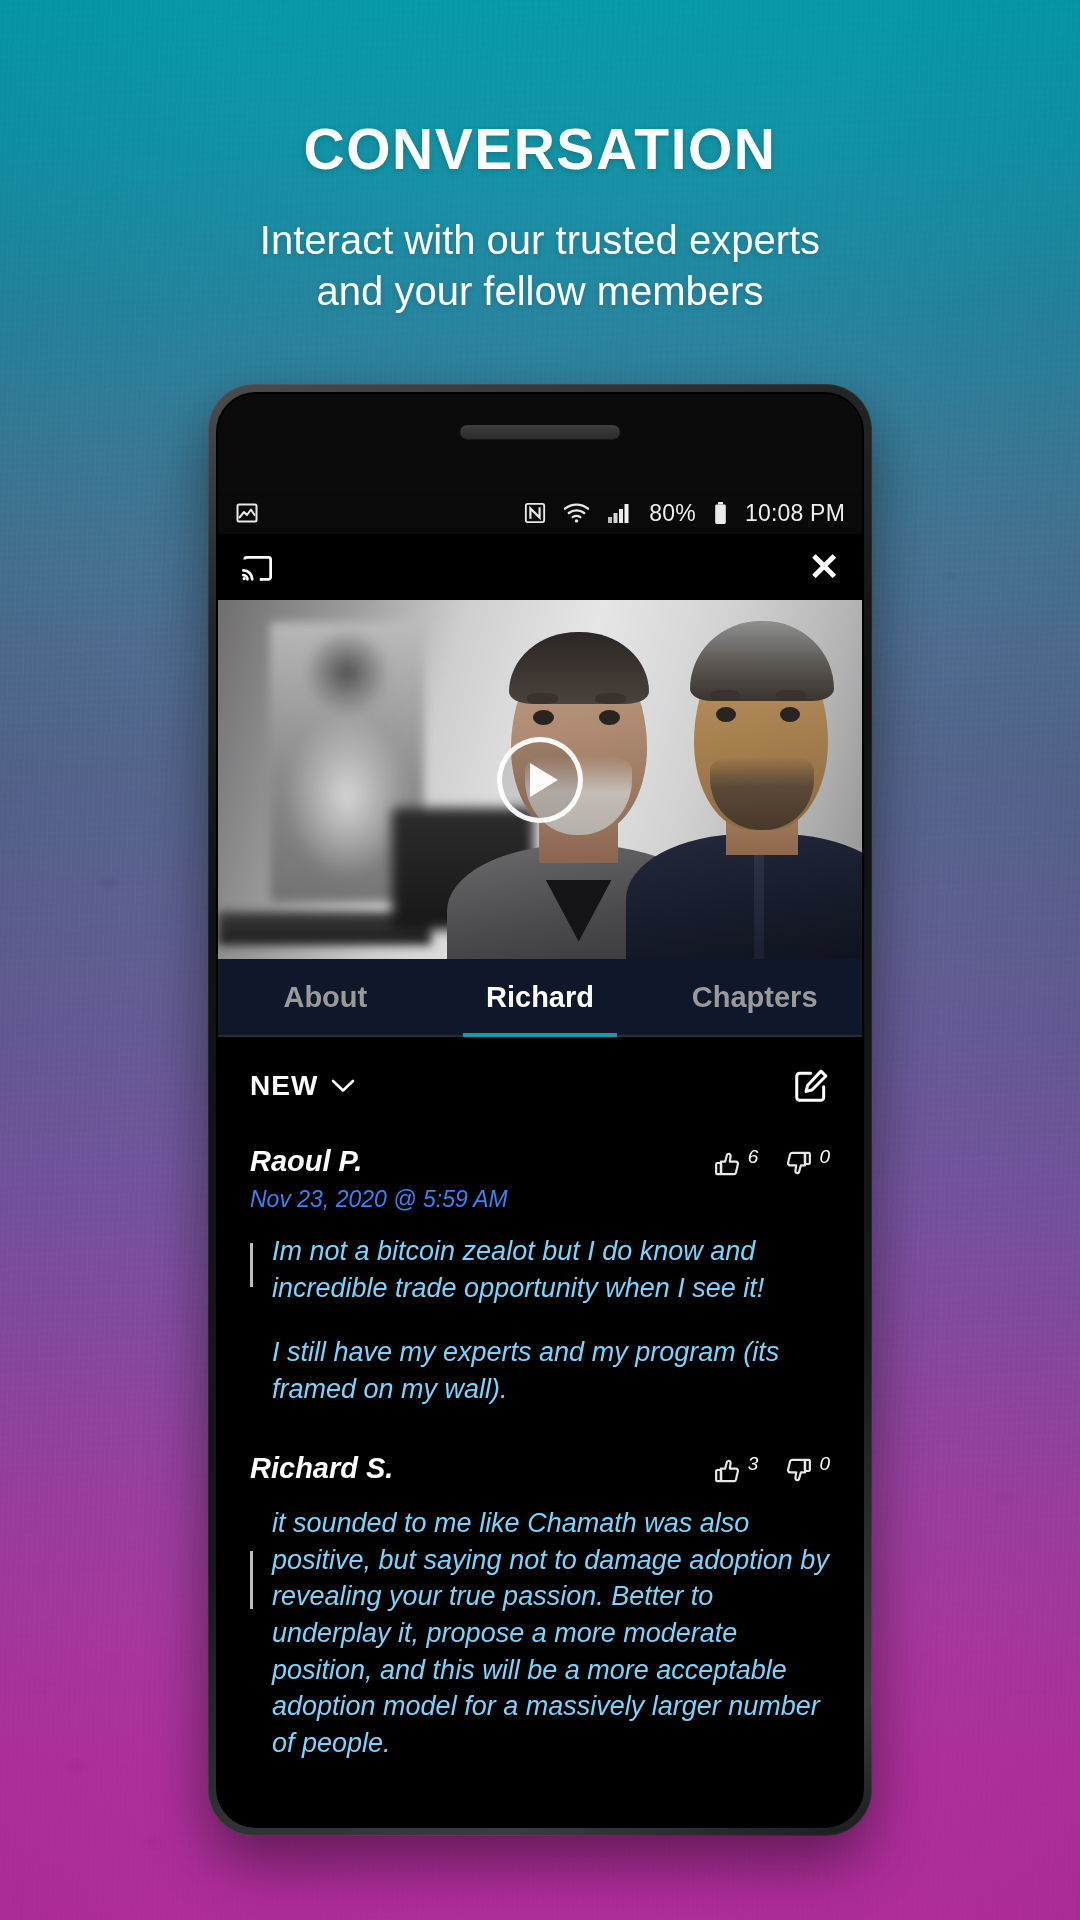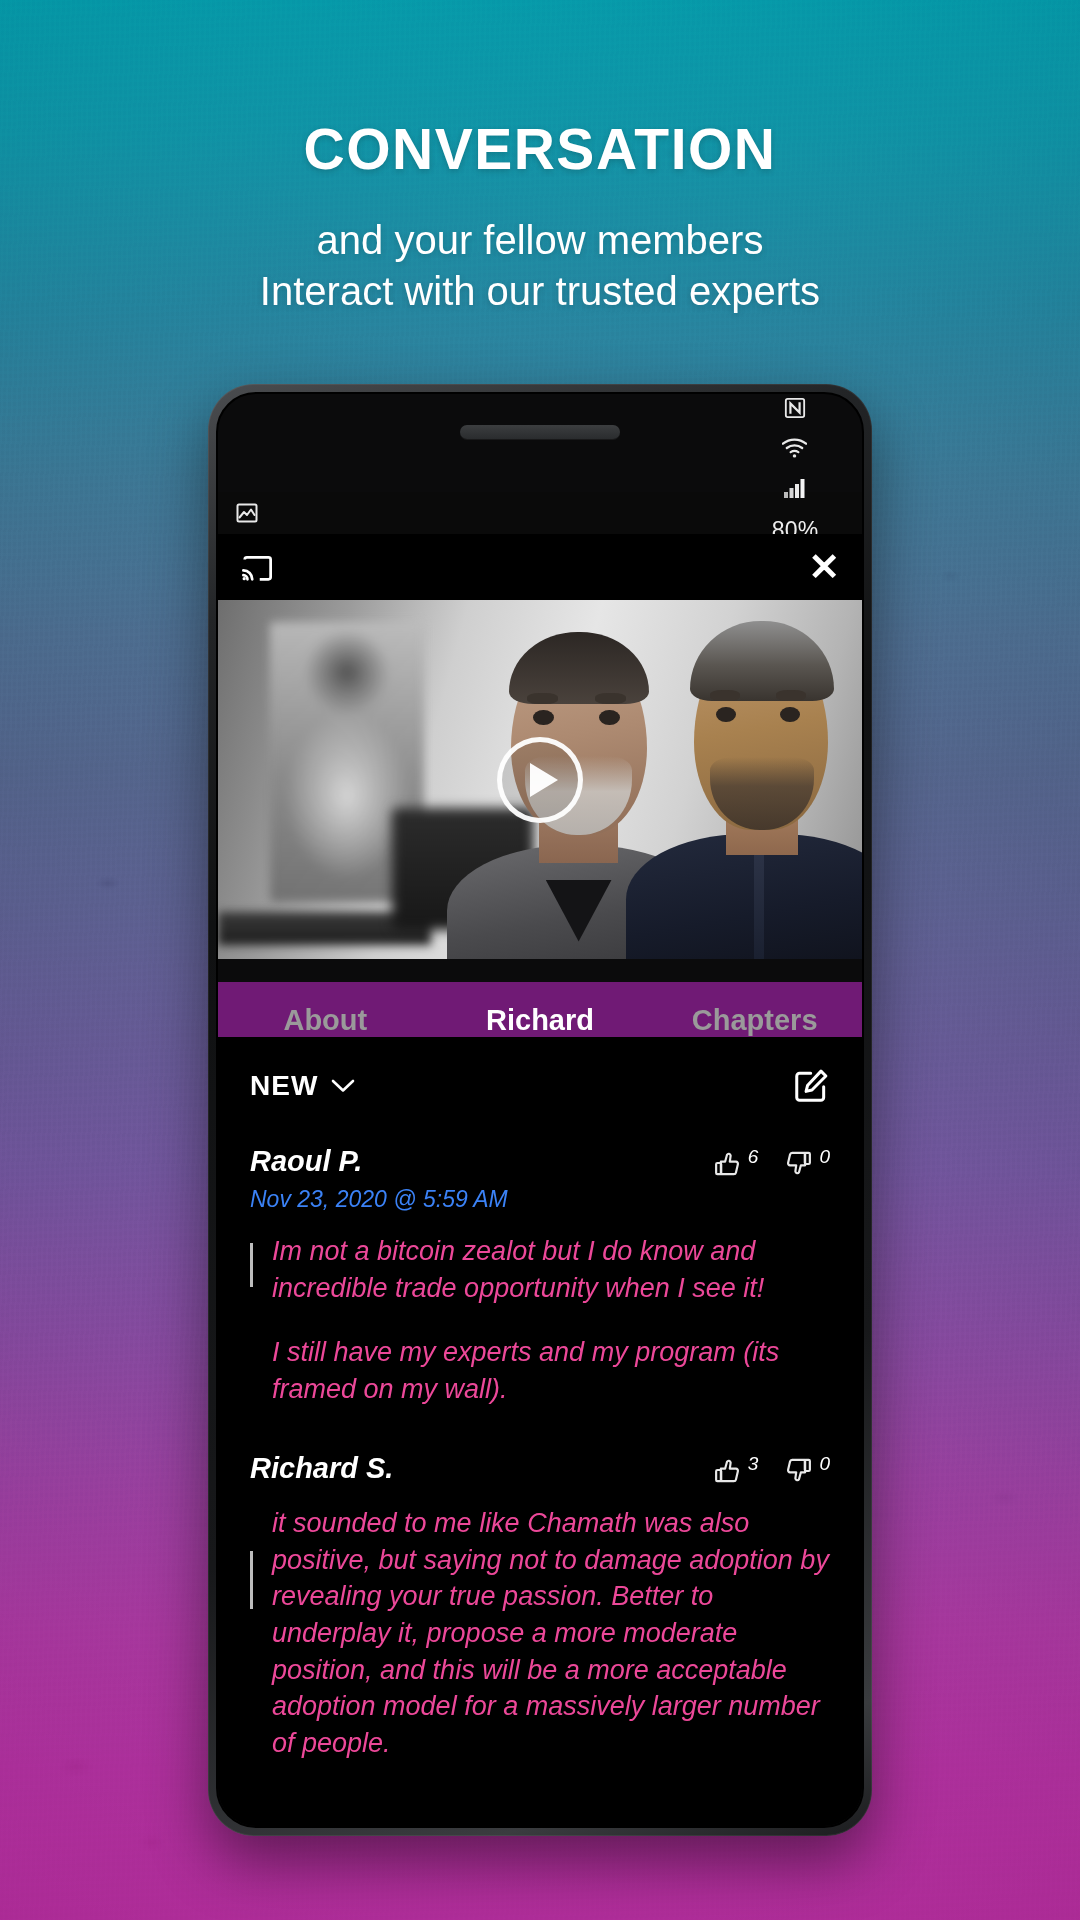--- a/index.html
+++ b/index.html
@@ -108,21 +108,21 @@
   #statusbar {
     position:absolute; top:98px; left:0; right:0;
     height:42px;
     display:flex; align-items:center;
     padding:0 17px;
     background:#0a0a0a;
     color:#e9e9e9;
     font-size:23px;
   }
   #statusbar .left { display:flex; align-items:center; gap:8px; }
-  #statusbar .right { margin-left:auto; display:flex; align-items:center; gap:18px;flex-direction:column; }
+  #statusbar .right { margin-left:auto; display:flex; align-items:center; gap:18px; }
   .sb-text { font-size:23px; letter-spacing:.2px; color:#eeeeee; }
   .ico { display:inline-flex; align-items:center; justify-content:center; }
 
   
   #player-bar {
     position:absolute; top:140px; left:0; right:0;
     height:66px;
     background:#000;
     display:flex; align-items:center;
     padding:0 22px;
@@ -244,24 +244,24 @@
   #play-button .tri {
     width:0;height:0;
     border-left:28px solid rgba(255,255,255,.97);
     border-top:17px solid transparent;
     border-bottom:17px solid transparent;
     margin-left:8px;
   }
 
   
   #tabs {
-    position:absolute; top:588px; left:0; right:0;
+    position:absolute; top:565px; left:0; right:0;
     height:78px;
     display:flex;
-    background:#701a75;
+    background:#0f172a;
     border-bottom:2px solid #2e2e2e;
   }
   .tab {
     flex:1;
     display:flex; align-items:center; justify-content:center;
     color:#9a9a9a;
     font-size:29px;
     font-weight:bold;
     position:relative;
   }
@@ -295,37 +295,37 @@
   .c-name { color:#fff; font-size:29px; font-weight:bold; }
   .c-votes { margin-left:auto; display:flex; align-items:flex-start; gap:26px; padding-top:4px; }
   .vote { display:flex; align-items:flex-start; gap:6px; }
   .vote .cnt { color:#fff; font-size:19px; line-height:1; margin-top:-2px; }
   .c-date { color:#3b82f6; font-size:23px; margin-top:8px; }
   .c-body { position:relative; margin-top:20px; padding-left:22px; }
   .c-body .quote-bar {
     position:absolute; left:0; width:3px;
     background:#bdbdbd;
   }
-  .c-para { color:#ec4899; font-size:27px; line-height:1.36; }
+  .c-para { color:#7dd3fc; font-size:27px; line-height:1.36; }
   .c-para + .c-para { margin-top:28px; }
 
   svg { display:block; }
 </style>
 </head>
 <body>
 
 <div id="bg"></div>
 <div id="bg-texture"></div>
 <div id="bg-vignette"></div>
 
 <div class="headline-wrap">
   <div class="headline">CONVERSATION</div>
   <div class="subhead">
+    <div>Interact with our trusted experts</div>
     <div>and your fellow members</div>
-    <div>Interact with our trusted experts</div>
   </div>
 </div>
 
 <div id="phone">
   <div id="phone-inner">
 
     <div id="speaker-grille"></div>
 
     <div id="statusbar">
       <div class="left">

